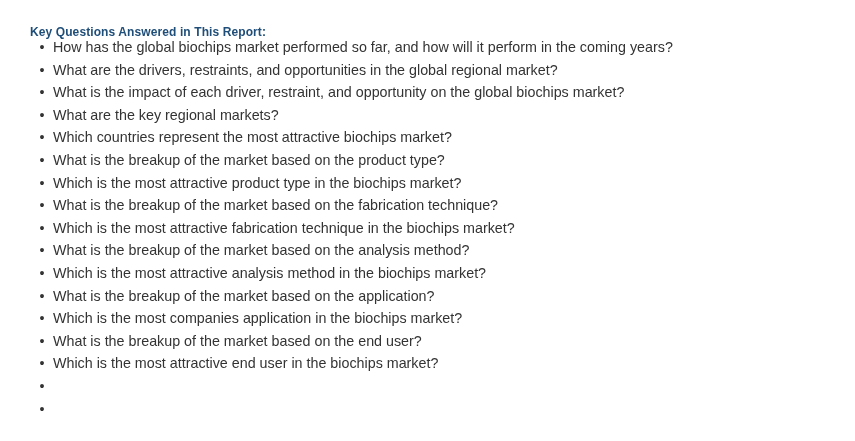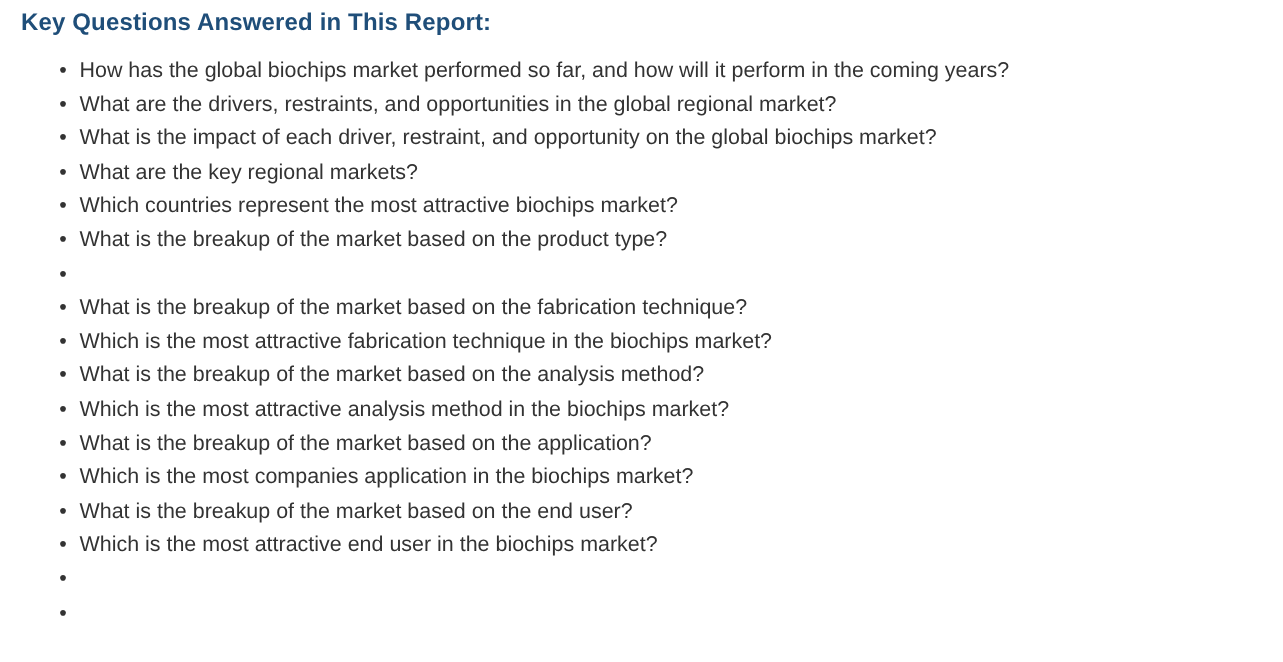--- a/index.html
+++ b/index.html
@@ -20,23 +20,23 @@
     position: relative;
     width: 855px;
     height: 441px;
     background: #ffffff;
     box-sizing: border-box;
   }
   .section-heading {
     position: absolute;
     left: 14px;
     top: 6px;
-    margin: 0;
+    margin: 16px;
     font-family: "Liberation Sans", sans-serif;
-    font-size: 16px;
+    font-size: 12px;
     font-weight: bold;
     line-height: 20px;
     color: #1f4e79;
     letter-spacing: 0.1px;
     white-space: nowrap;
   }
   .questions-list {
     position: absolute;
     left: 0;
     top: 36px;
@@ -96,20 +96,21 @@
     <li class="question-item">
       <span class="bullet">•</span>
       <span class="question-text">Which countries represent the most attractive biochips market?</span>
     </li>
     <li class="question-item">
       <span class="bullet">•</span>
       <span class="question-text">What is the breakup of the market based on the product type?</span>
     </li>
     <li class="question-item">
       <span class="bullet">•</span>
+      <span class="question-text">Which is the most attractive product type in the biochips market?</span>
     </li>
     <li class="question-item">
       <span class="bullet">•</span>
       <span class="question-text">What is the breakup of the market based on the fabrication technique?</span>
     </li>
     <li class="question-item">
       <span class="bullet">•</span>
       <span class="question-text">Which is the most attractive fabrication technique in the biochips market?</span>
     </li>
     <li class="question-item">

